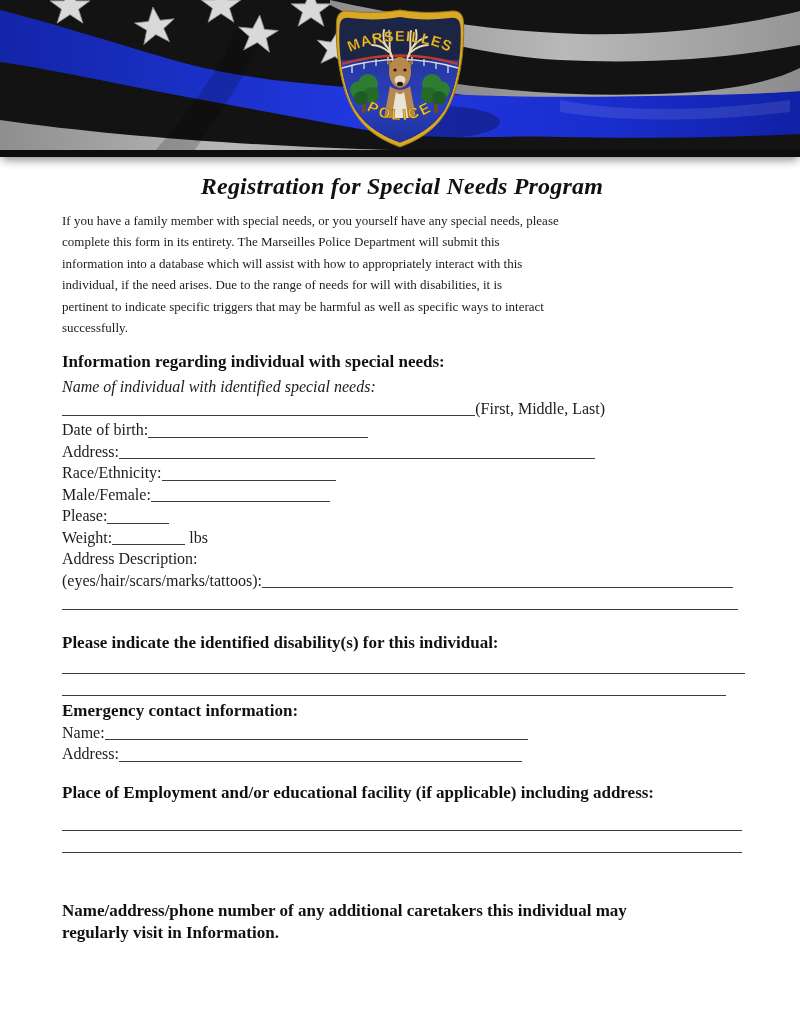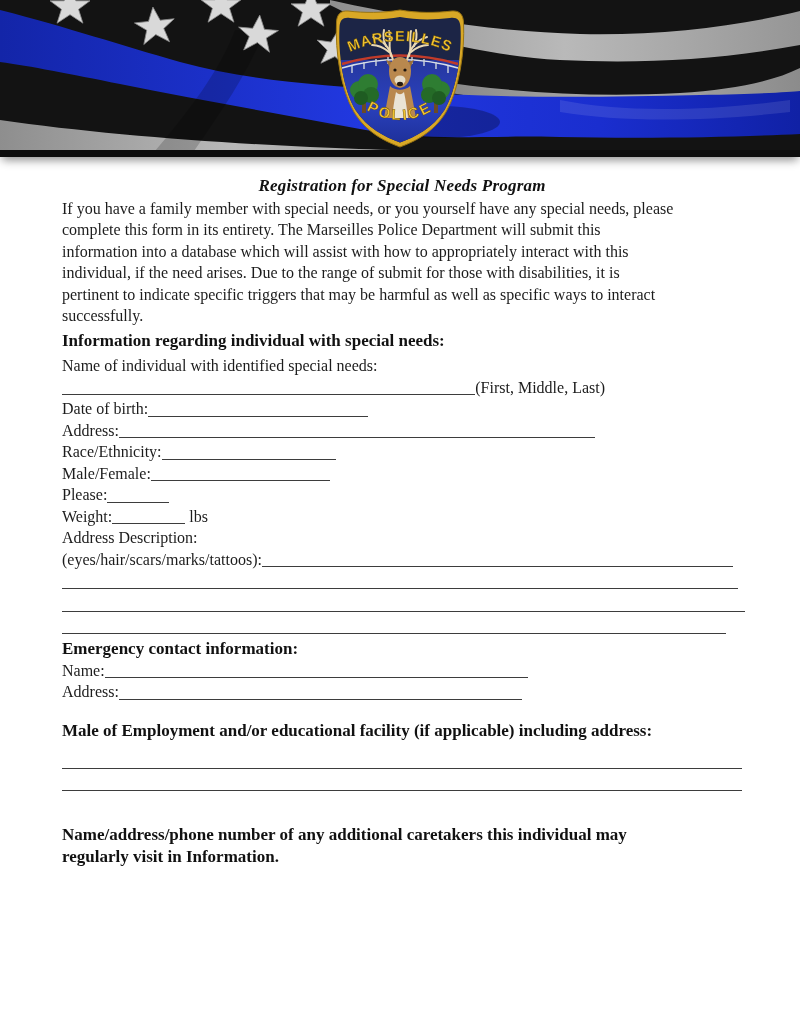--- a/index.html
+++ b/index.html
@@ -15,42 +15,42 @@
     background:#101010;
   }
   .flag-wrap svg{display:block;}
   
   .doc{
     padding:0 58px 0 62px;
   }
   .page-title{
     margin-top:17px;
     text-align:center;
-    font-size:17px;font-weight:bold;font-style:italic;
+    font-size:24px;font-weight:bold;font-style:italic;
     letter-spacing:.2px;color:#111;
     height:24px;line-height:24px;
   }
-  .intro{font-size:16px;line-height:21.4px;}
+  .intro{margin-top:12px;font-size:13px;line-height:21.4px;}
   .intro div{white-space:nowrap;}
   .sec-h{font-size:17px;font-weight:bold;color:#111;height:23px;line-height:23px;}
-  .h1{margin-top:3px;}
+  .h1{margin-top:12px;}
   .h2{margin-top:18px;}
   .h3{}
   .h4{margin-top:16px;}
-  .h5{margin-top:30px;height:auto;line-height:22.5px;font-family:Liberation Serif, serif;}
+  .h5{margin-top:44px;height:auto;line-height:22.5px;font-family:Liberation Serif, serif;}
   .h5 div{white-space:nowrap;}
   .frow{display:flex;height:21.5px;line-height:21.5px;font-size:16px;}
   .flabel{white-space:pre;}
   .fill{
     flex:1;align-self:flex-end;height:0;
     border-bottom:1.5px solid #3d3d3d;margin-bottom:3px;
   }
   .suffix{white-space:pre;text-align:center;}
   .line-row{height:21.5px;display:flex;}
-  .mt3{margin-top:3px;}
+  .mt3{margin-top:3px;font-style:italic;}
   .mt2{margin-top:2px;}
   .mt9{margin-top:9px;}
 </style>
 </head>
 <body>
 
 <div class="flag-wrap">
   <svg width="800" height="157" viewBox="0 0 800 157">
     <defs>
       <linearGradient id="blueGrad" x1="0" y1="0" x2="1" y2="0">
@@ -182,21 +182,21 @@
 </div>
 
 <div class="doc">
 
   <div class="page-title">Registration for Special Needs Program</div>
 
   <div class="intro">
     <div>If you have a family member with special needs, or you yourself have any special needs, please</div>
     <div>complete this form in its entirety.  The Marseilles Police Department will submit this</div>
     <div>information into a database which will assist with how to appropriately interact with this</div>
-    <div>individual, if the need arises.  Due to the range of submit for those with disabilities, it is</div>
+    <div>individual, if the need arises.  Due to the range of needs for will with disabilities, it is</div>
     <div>pertinent to indicate specific triggers that may be harmful as well as specific ways to interact</div>
     <div>successfully.</div>
   </div>
 
   <div class="sec-h h1">Information regarding individual with special needs:</div>
 
   <div class="frow mt3">
     <span class="flabel">Name of individual with identified special needs:</span>
   </div>
   <div class="frow" style="width:543px">
@@ -232,38 +232,39 @@
     <span class="flabel">Address Description:</span>
   </div>
   <div class="frow" style="width:671px">
     <span class="flabel">(eyes/hair/scars/marks/tattoos):</span>
     <span class="fill"></span>
   </div>
   <div class="line-row" style="width:676px">
     <span class="fill"></span>
   </div>
 
+  <div class="sec-h h2">Please indicate the identified disability(s) for this individual:</div>
   <div class="line-row mt2" style="width:683px">
     <span class="fill"></span>
   </div>
   <div class="line-row" style="width:664px">
     <span class="fill"></span>
   </div>
 
   <div class="sec-h h3">Emergency contact information:</div>
   <div class="frow" style="width:466px">
     <span class="flabel">Name:</span>
     <span class="fill"></span>
   </div>
   <div class="frow" style="width:460px">
     <span class="flabel">Address:</span>
     <span class="fill"></span>
   </div>
 
-  <div class="sec-h h4">Male of Employment and/or educational facility (if applicable) including address:</div>
+  <div class="sec-h h4">Place of Employment and/or educational facility (if applicable) including address:</div>
   <div class="line-row mt9" style="width:680px">
     <span class="fill"></span>
   </div>
   <div class="line-row" style="width:680px">
     <span class="fill"></span>
   </div>
 
   <div class="sec-h h5">
     <div>Name/address/phone number of any additional caretakers this individual may</div>
     <div>regularly visit in Information.</div>

